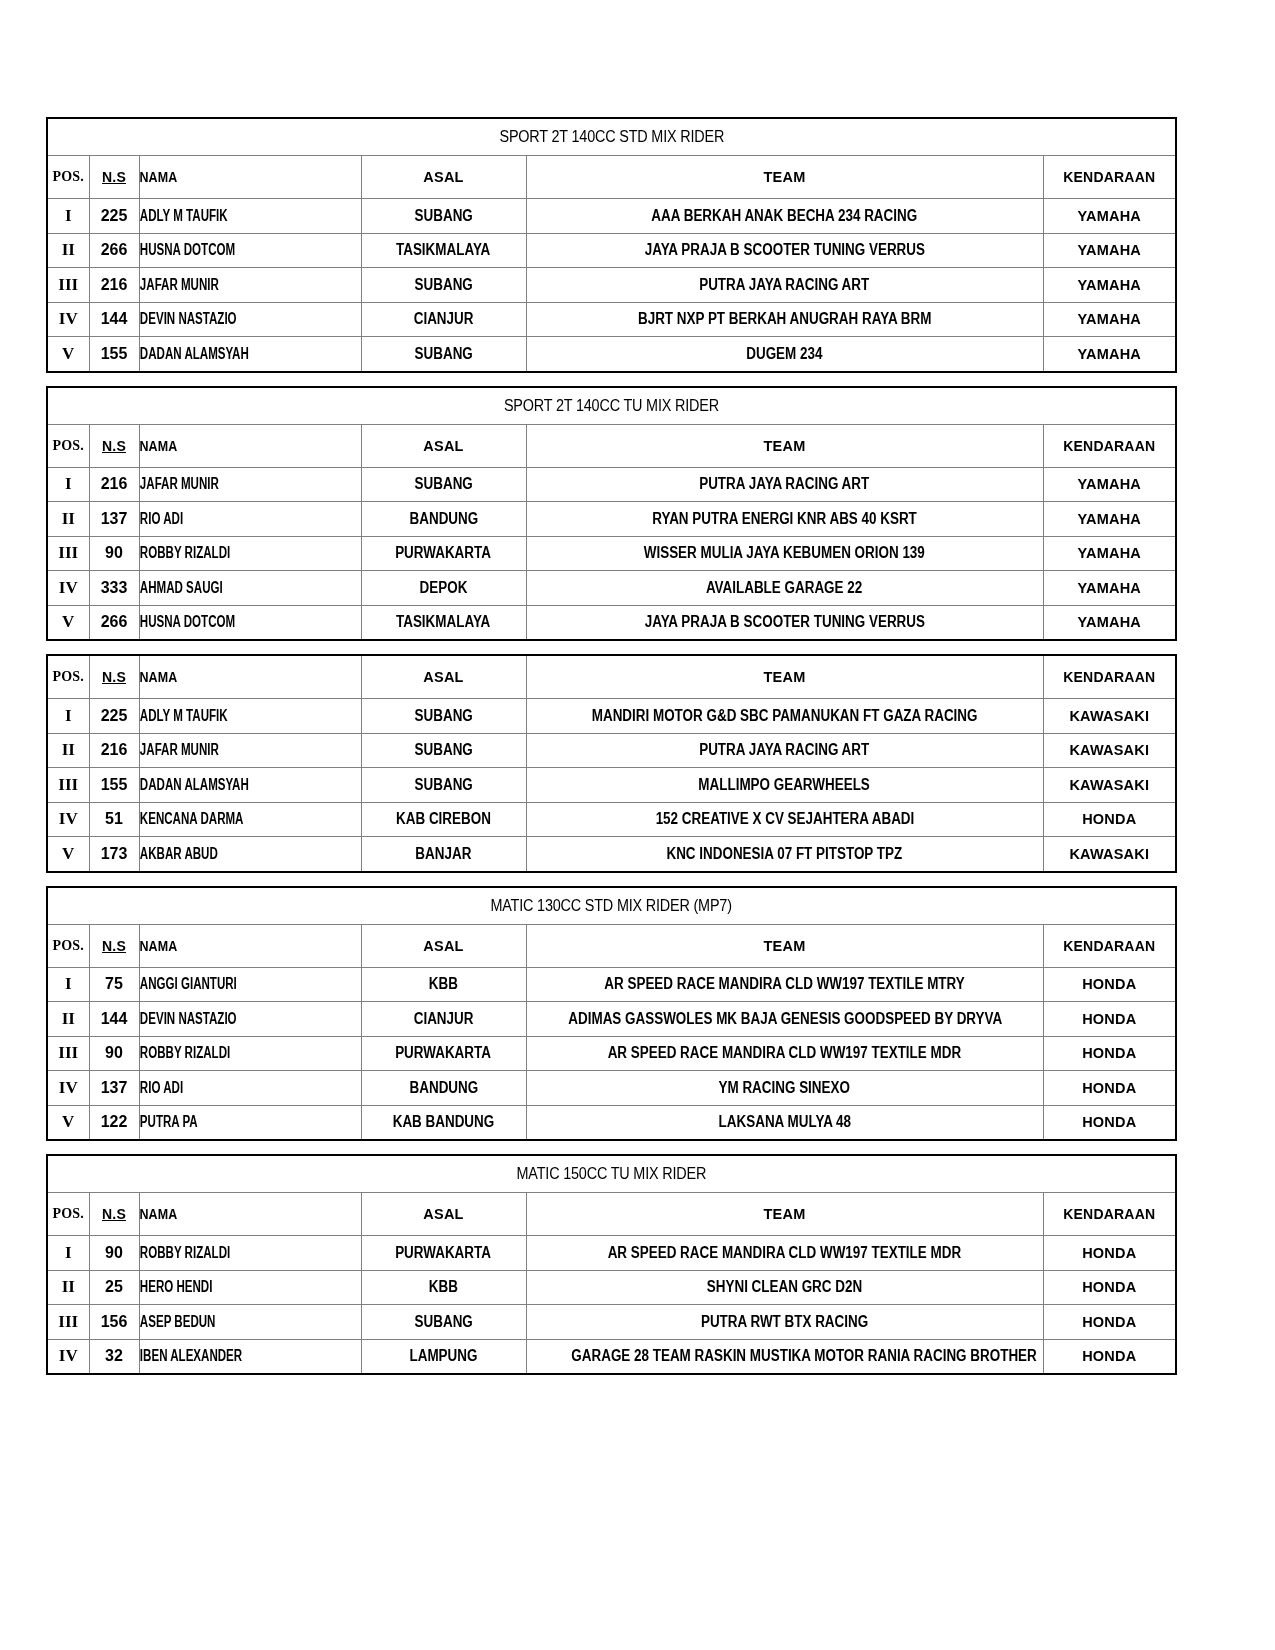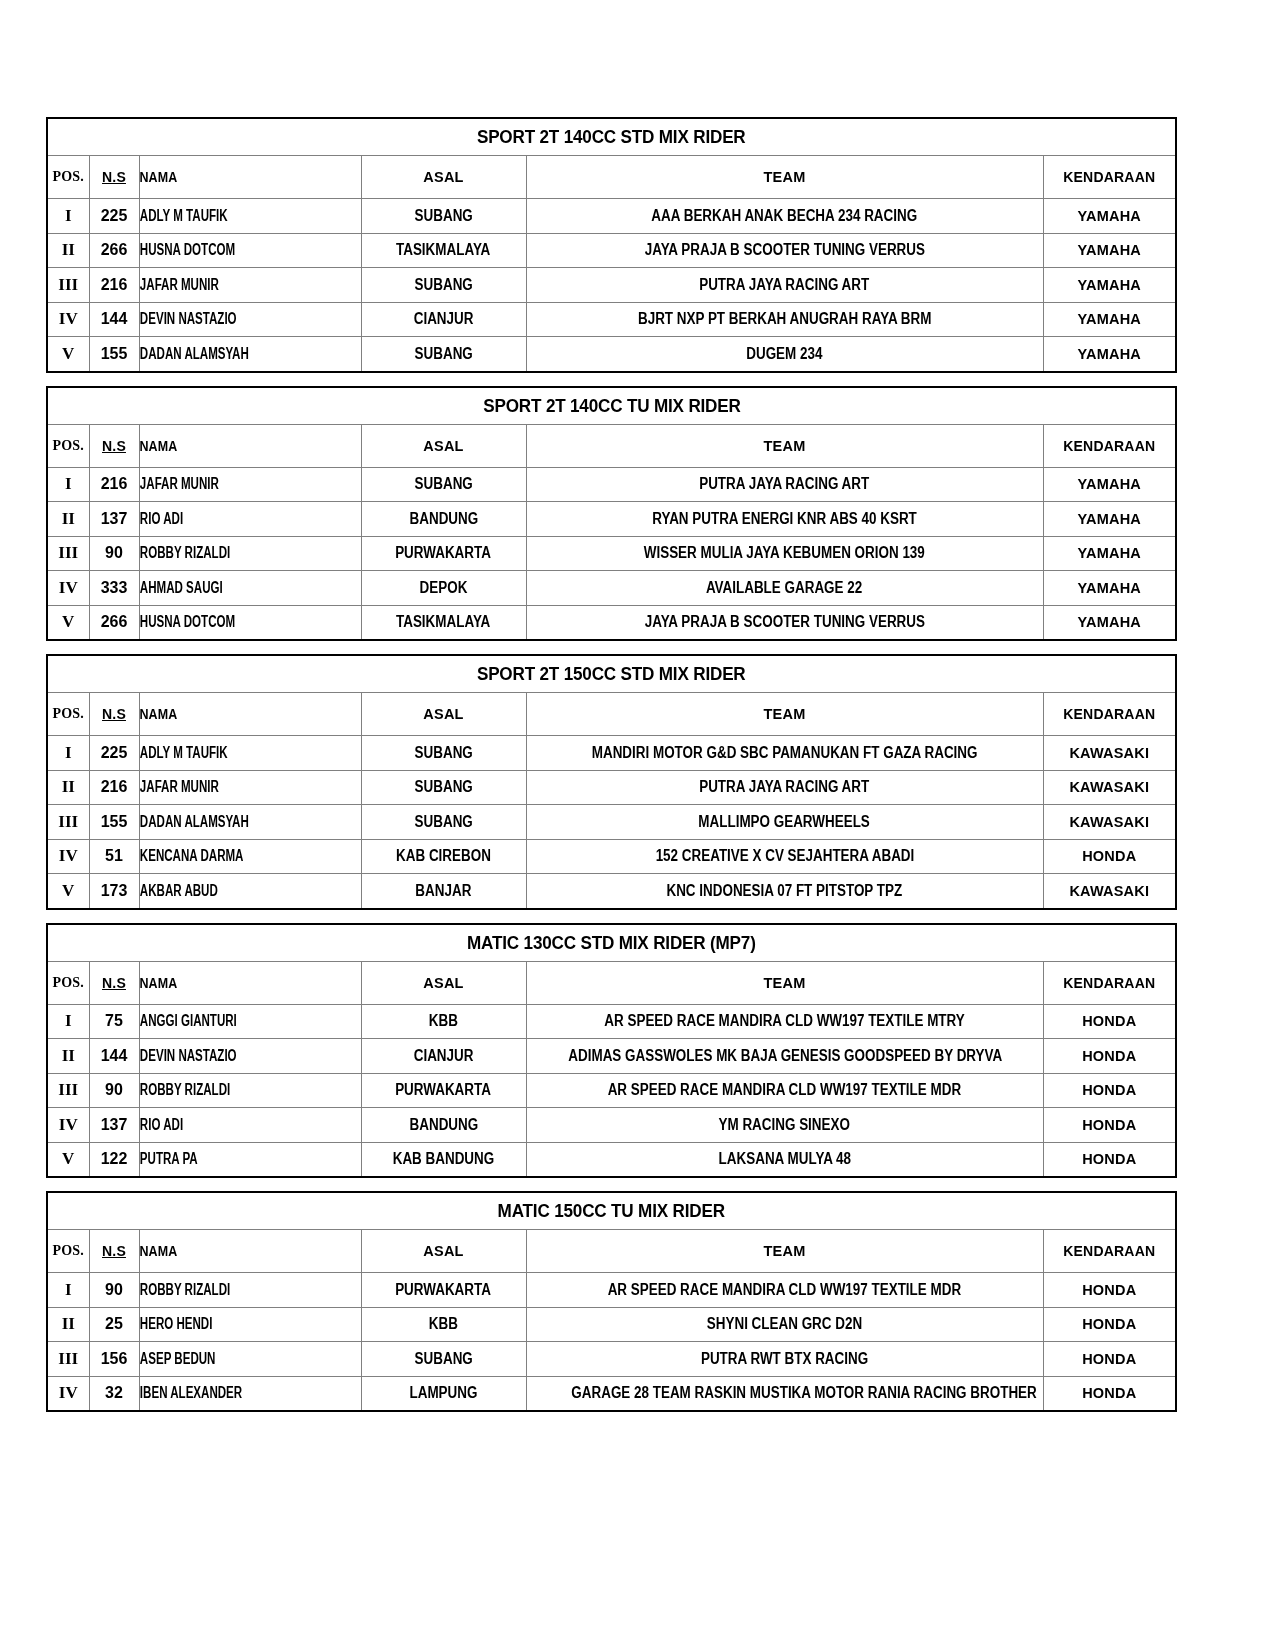--- a/index.html
+++ b/index.html
@@ -41,22 +41,22 @@
   }
   
   table.result-table {
     border: 2.2px solid #000;
   }
   .title-row td {
     border: 2.2px solid #000;
     height: 36px;
     text-align: center;
     font-family: "Liberation Sans", sans-serif;
-    font-weight: bold;
-    font-size: 19px;
+    font-weight: normal;
+    font-size: 16px;
     letter-spacing: -0.2px;
     padding: 3px 0 5px 0;
   }
   .head-row td {
     border: 1.6px solid #4d4d4d;
     border-top: 2.2px solid #000;
     border-bottom: 2.2px solid #000;
     height: 42px;
     text-align: center;
     font-weight: bold;
@@ -260,23 +260,20 @@
         <table class="result-table">
           <colgroup>
             <col class="c-pos">
             <col class="c-ns">
             <col class="c-nama">
             <col class="c-asal">
             <col class="c-team">
             <col class="c-kend">
           </colgroup>
           <tbody>
-            <tr class="title-row">
-              <td colspan="6"><span class="sq">SPORT 2T 150CC STD MIX RIDER</span></td>
-            </tr>
             <tr class="head-row">
               <td class="c-pos">POS.</td>
               <td class="c-ns">N.S</td>
               <td class="c-nama">NAMA</td>
               <td class="c-asal">ASAL</td>
               <td class="c-team">TEAM</td>
               <td class="c-kend">KENDARAAN</td>
             </tr>
             <tr class="data-row">
               <td class="c-pos">I</td>

